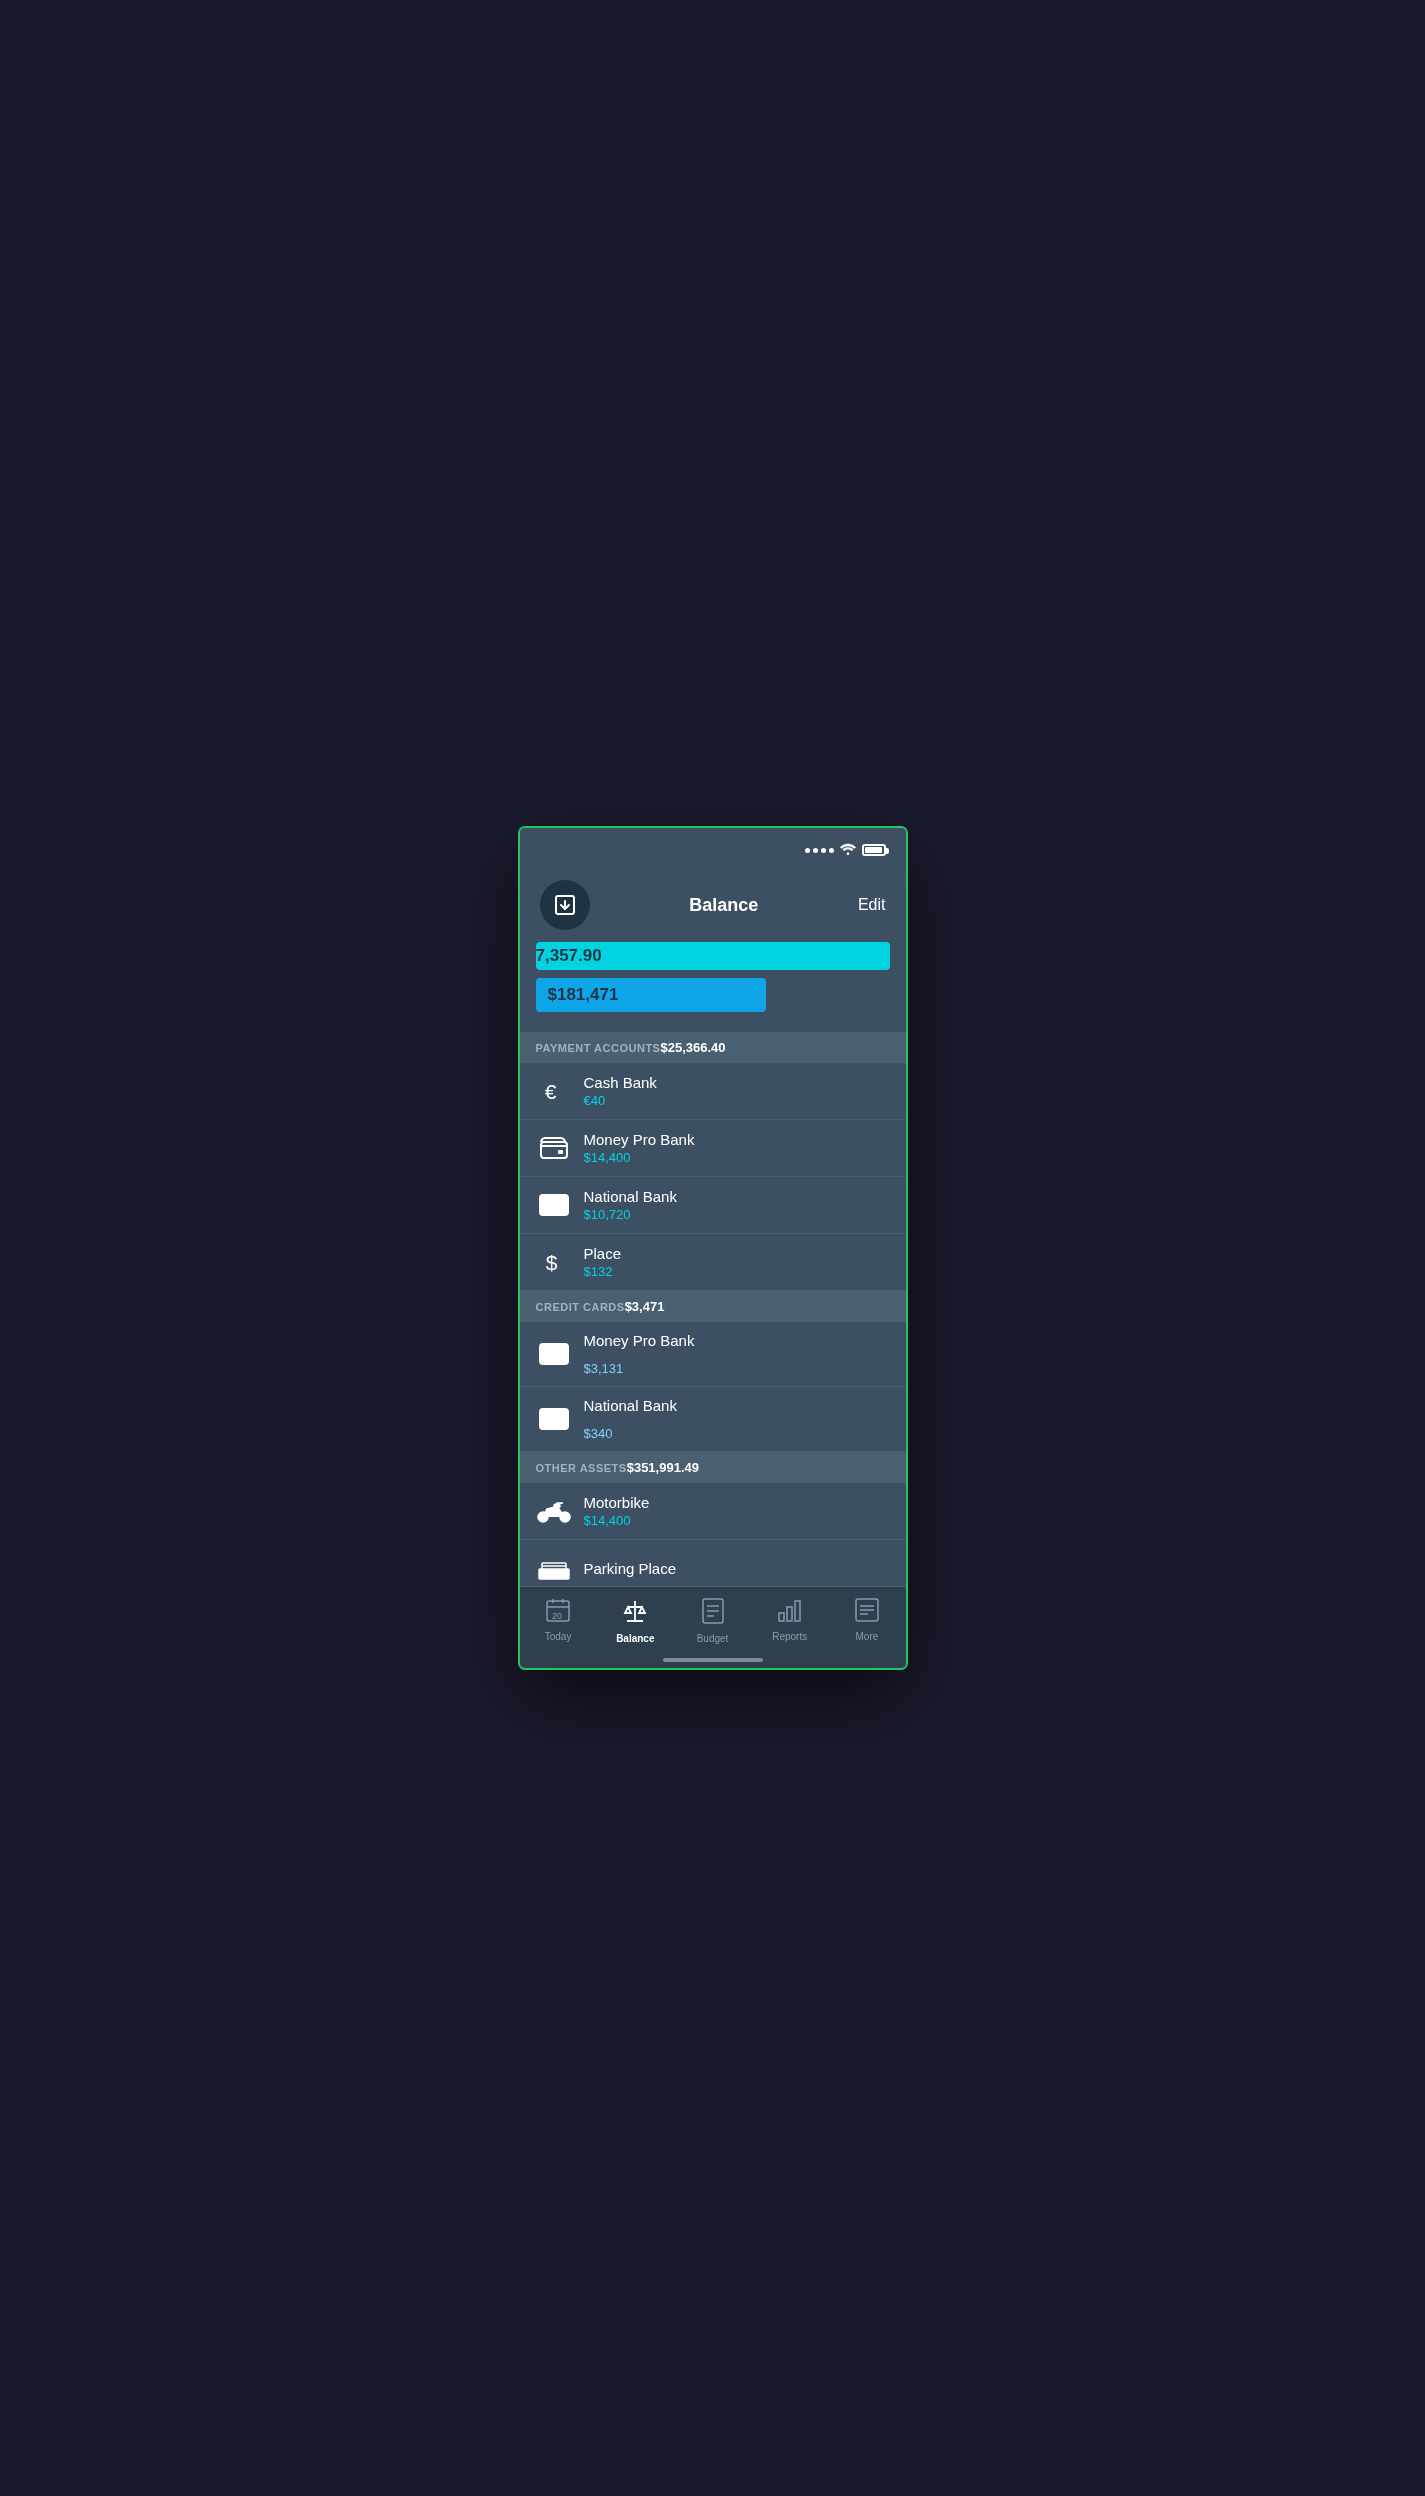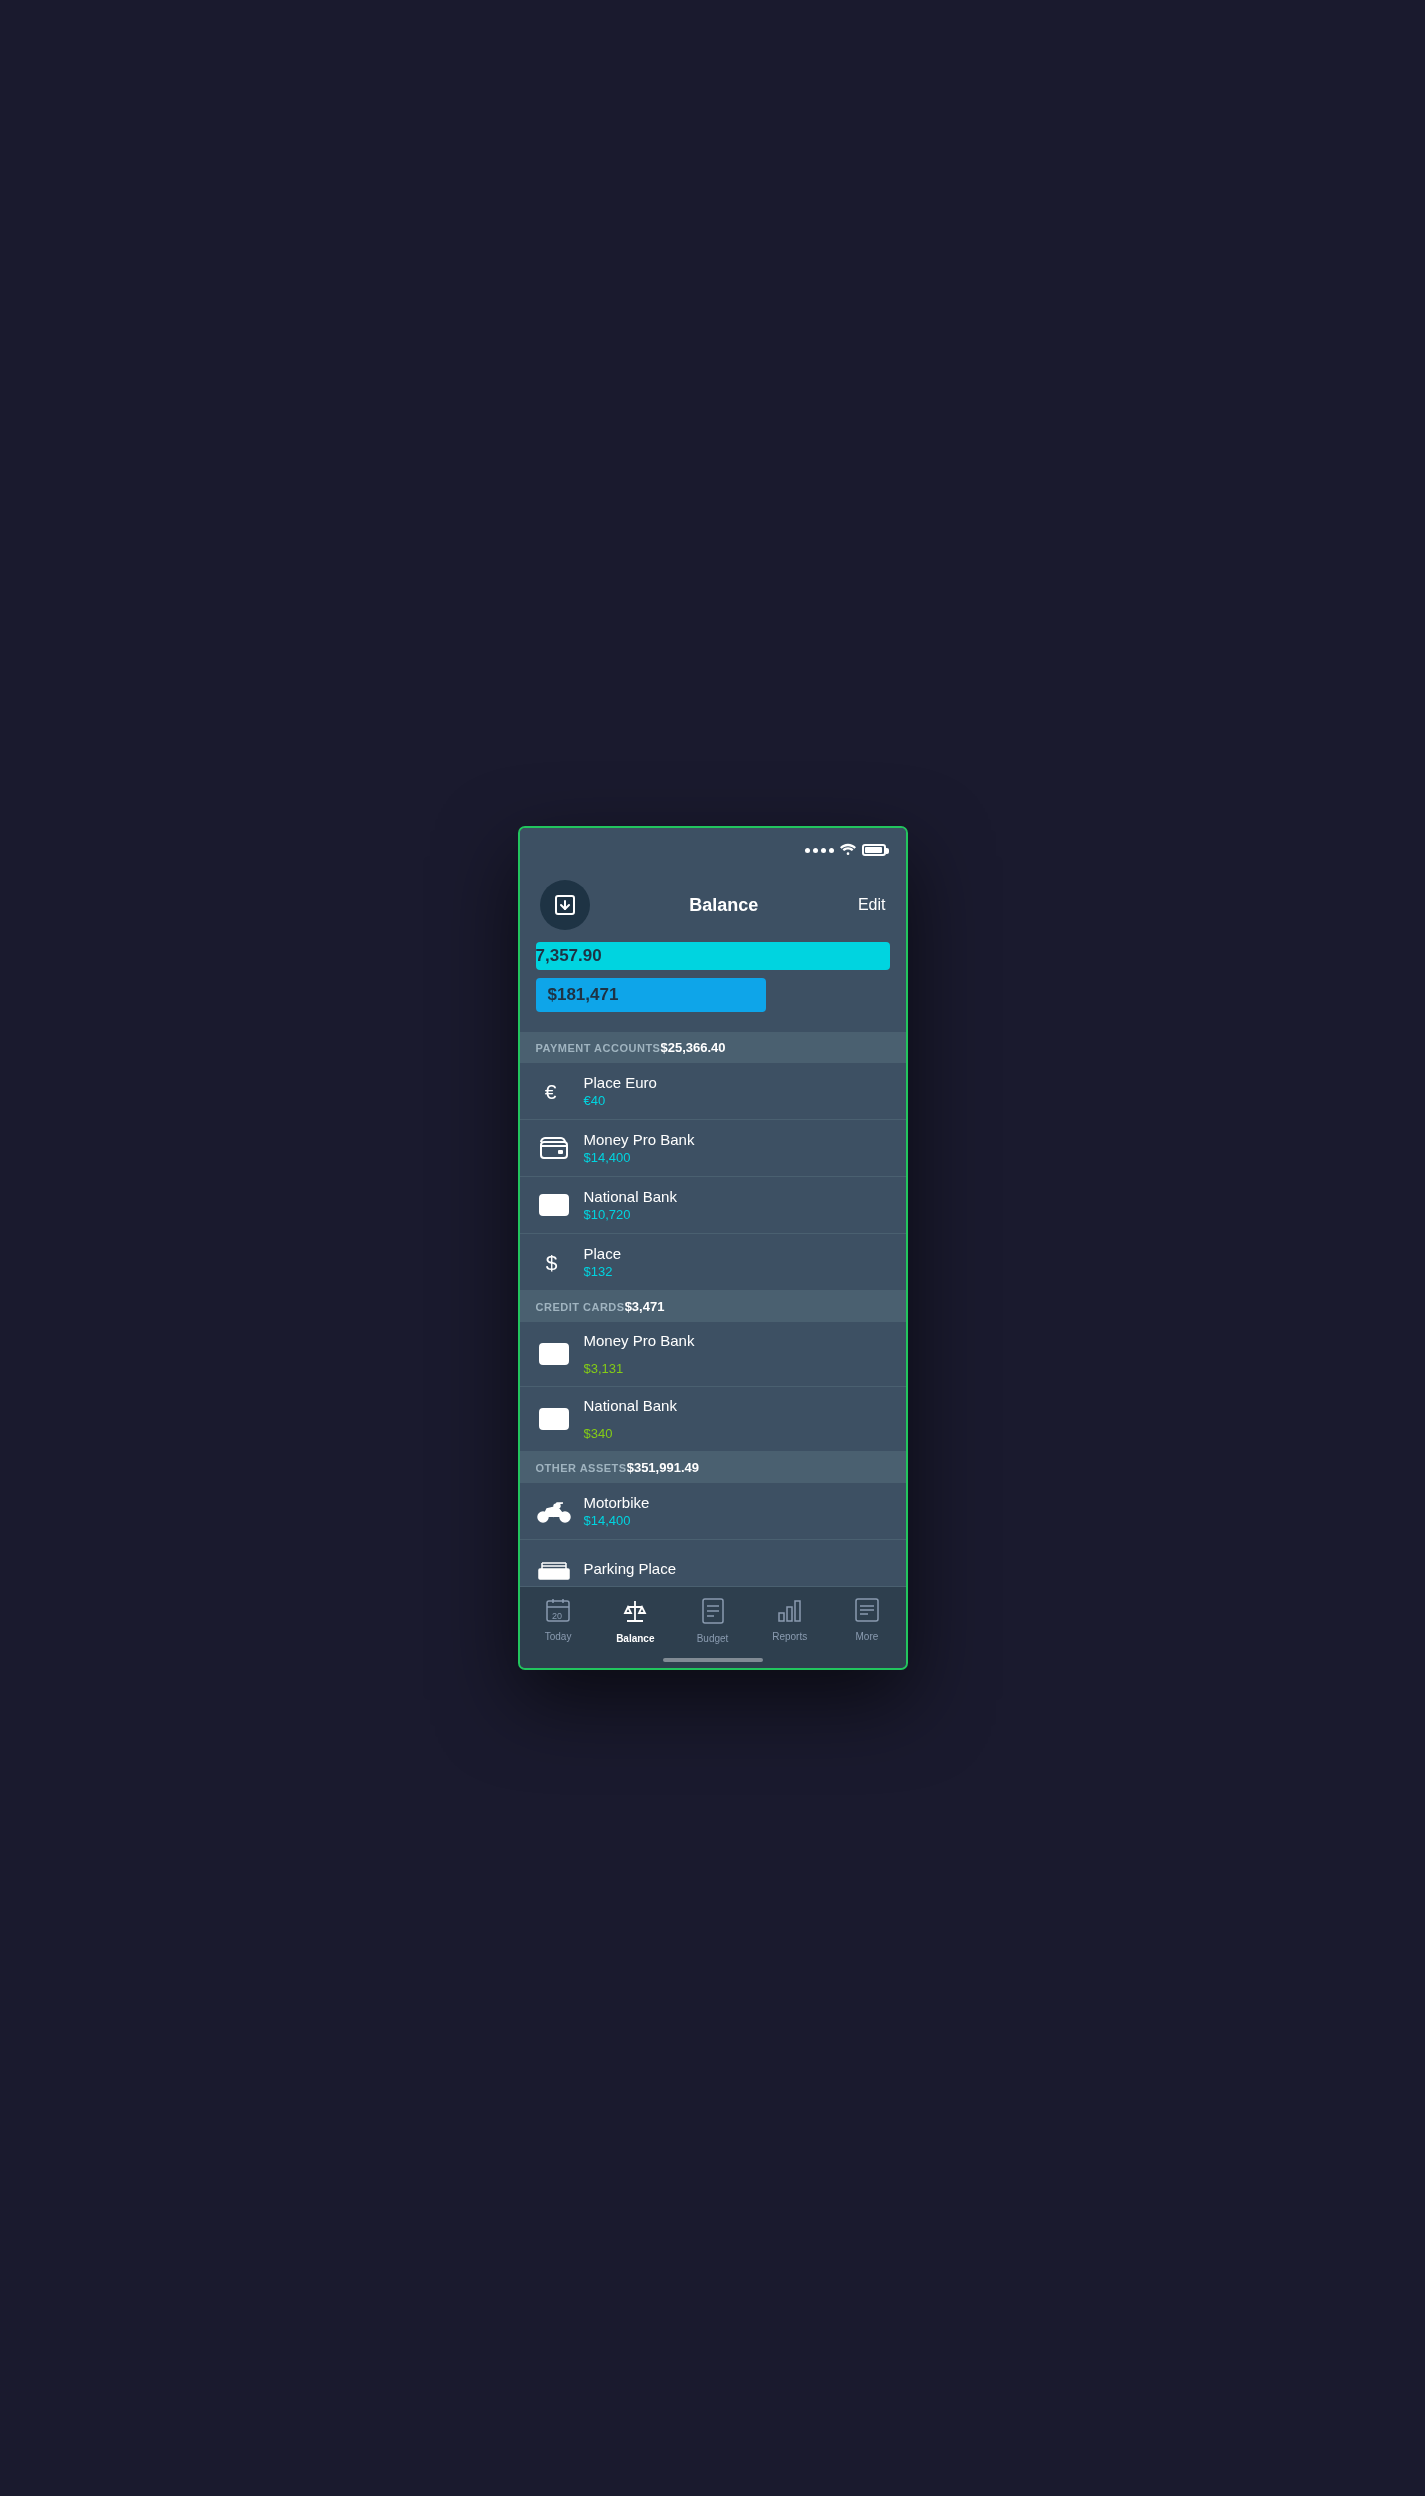--- a/index.html
+++ b/index.html
@@ -137,21 +137,21 @@
     .account-icon {
       width: 36px; height: 36px; display: flex; align-items: center; justify-content: center;
       margin-right: 12px; flex-shrink: 0;
     }
 
     .account-icon svg { fill: white; }
 
     .account-info { flex: 1; }
     .account-name { color: white; font-size: 15px; font-weight: 500; }
     .account-balance-cyan { color: #00d4e0; font-size: 13px; margin-top: 2px; }
-    .account-balance-yellow { color: #84cc16; font-size: 13px; margin-top: 12px; }
+    .account-balance-yellow { color: #7dd3fc; font-size: 13px; margin-top: 12px; }
 
     .tab-bar {
       position: absolute; bottom: 0; left: 0; right: 0;
       height: 82px;
       background: #2e3f4e;
       display: flex; align-items: flex-start; padding-top: 10px;
       border-top: 1px solid #4a6070;
     }
 
     .tab-item {
@@ -222,21 +222,21 @@
       <span class="section-header-amount">$25,366.40</span>
     </div>
 
     <div class="account-row">
       <div class="account-icon">
         <svg width="28" height="28" viewBox="0 0 24 24" fill="white">
           <text x="4" y="19" font-size="18" font-family="Arial" fill="white">€</text>
         </svg>
       </div>
       <div class="account-info">
-        <div class="account-name">Place Euro</div>
+        <div class="account-name">Cash Bank</div>
         <div class="account-balance-cyan">€40</div>
       </div>
     </div>
 
     <div class="account-row">
       <div class="account-icon">
         <svg width="28" height="22" viewBox="0 0 28 22" fill="white">
           <rect x="1" y="5" width="26" height="16" rx="3" fill="none" stroke="white" stroke-width="2"></rect>
           <path d="M1 9h26" stroke="white" stroke-width="2"></path>
           <rect x="18" y="13" width="5" height="4" rx="1" fill="white"></rect>

